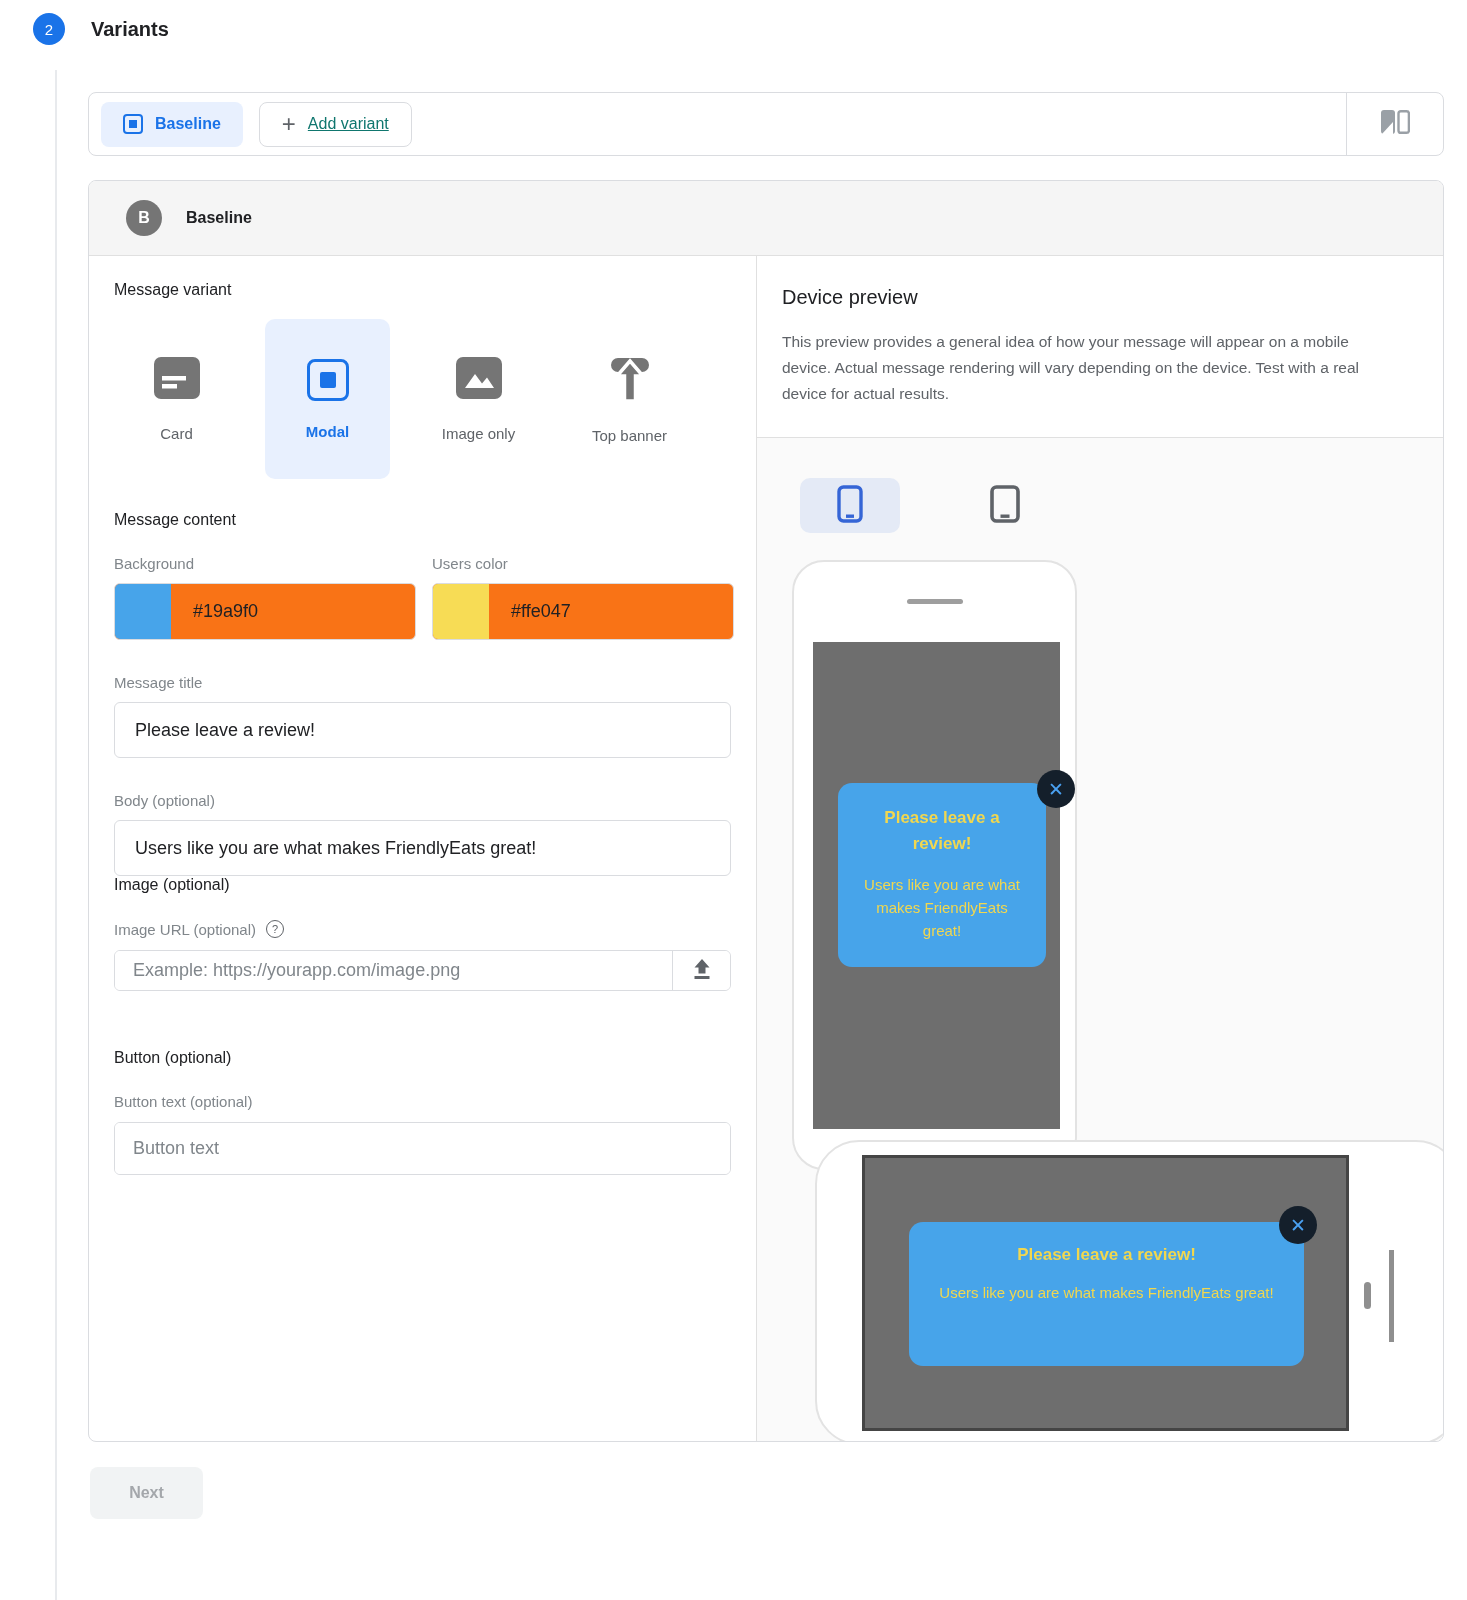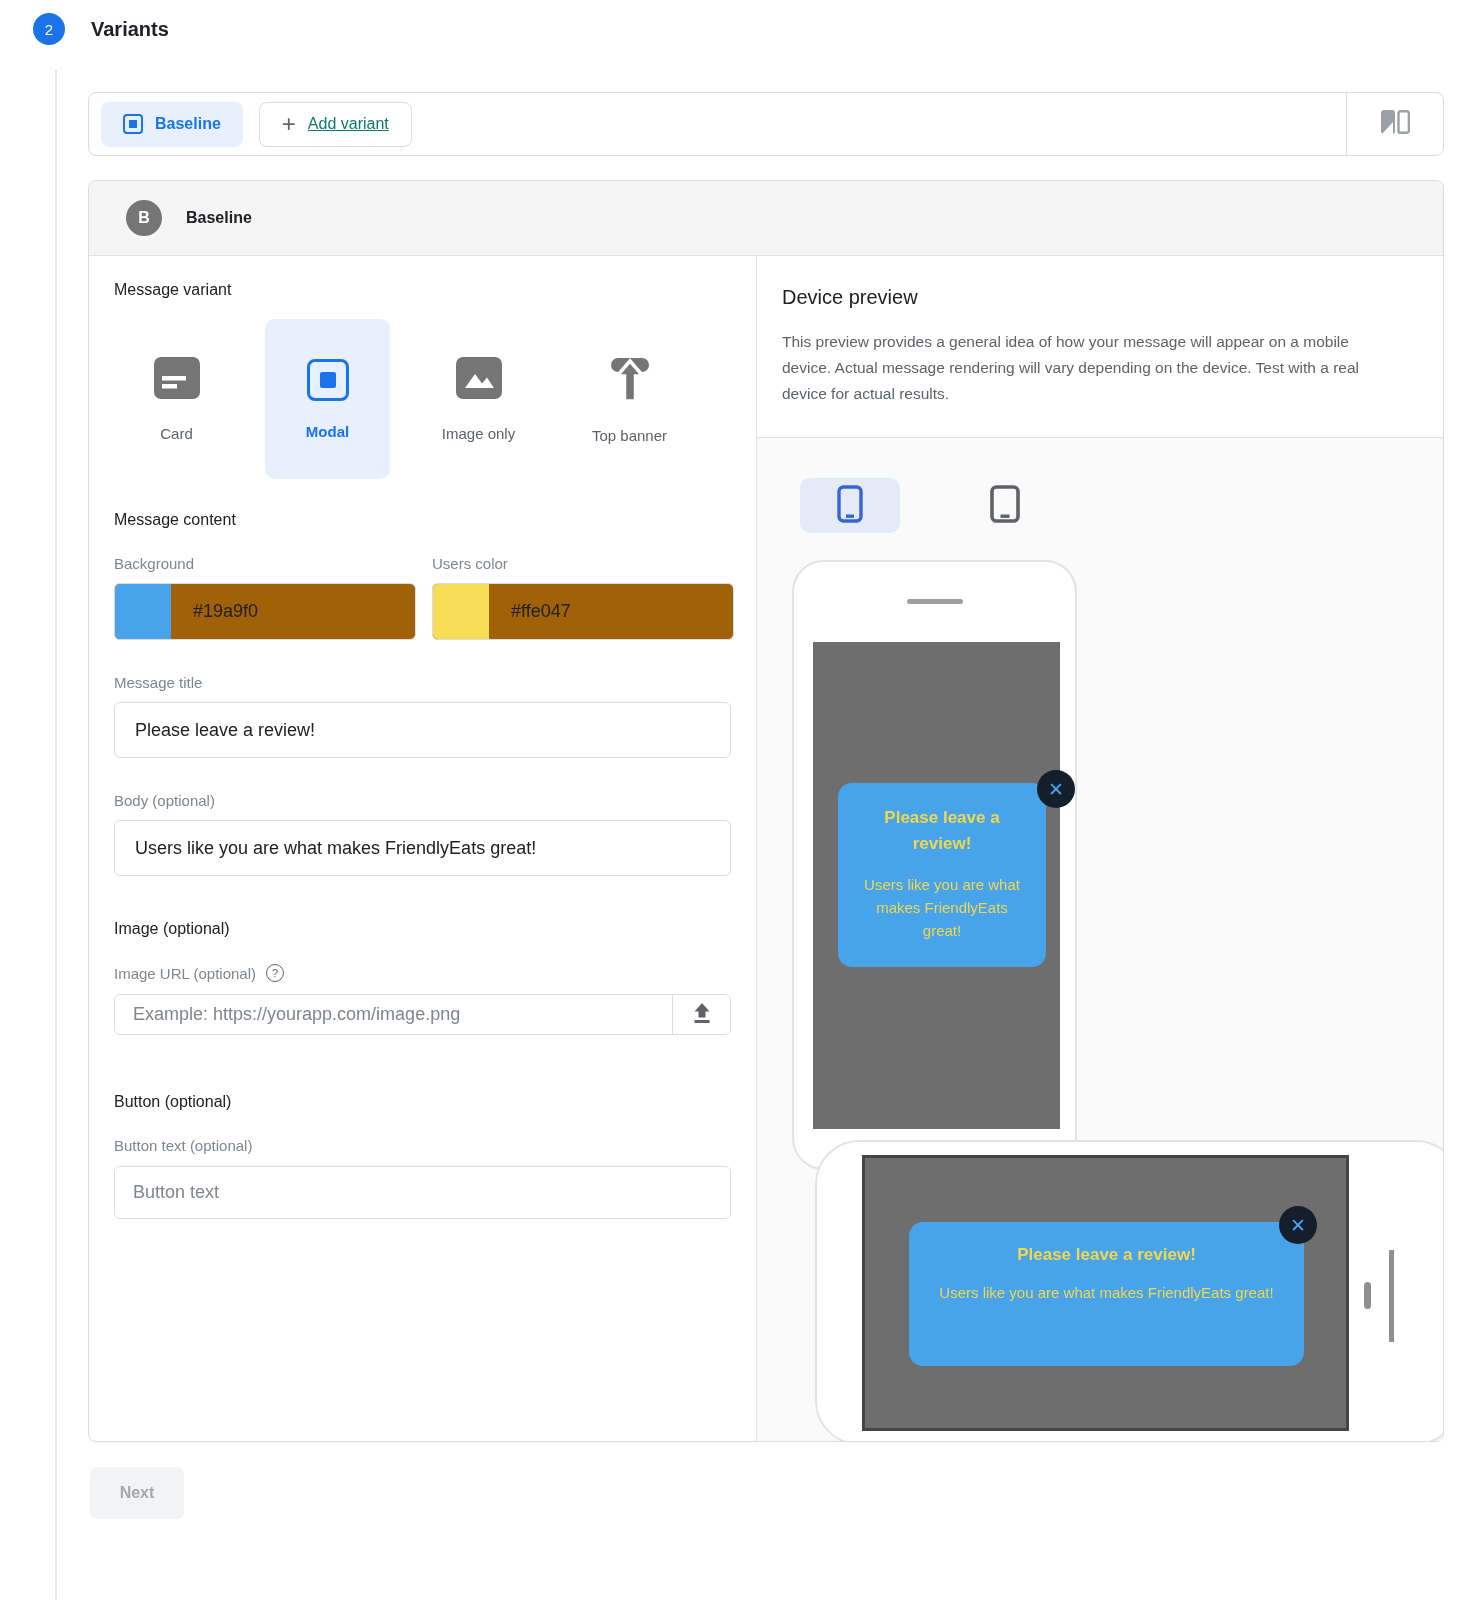--- a/index.html
+++ b/index.html
@@ -53,31 +53,31 @@
   .layout-tile.selected { background:#e8f0fe; }
   .layout-tile.selected .t-label { color:#1a73e8; font-weight:bold; }
   .modal-glyph { width:42px; height:42px; border:3px solid #1a73e8; border-radius:8px;
     display:flex; align-items:center; justify-content:center; }
   .modal-glyph i { display:block; width:16px; height:16px; background:#1a73e8; border-radius:2px; }
 
   .field-label { font-size:15px; color:#80868b; }
   .color-row { display:flex; gap:16px; margin-top:26px; }
   .color-field { width:302px; }
   .color-box { margin-top:11px; display:flex; height:57px; border:1px solid #dadce0;
-    border-radius:6px; overflow:hidden; background:#a16207; }
+    border-radius:6px; overflow:hidden; background:#f97316; }
   .swatch { width:56px; flex:none; }
   .color-box input { flex:1; border:none; outline:none; font-size:18px; color:#202124;
     padding:0 22px; font-family:inherit; min-width:0; background:transparent; }
 
   .text-field { margin-top:34px; }
   .text-field input { margin-top:11px; width:617px; height:56px; border:1px solid #dadce0;
     border-radius:6px; font-size:18px; color:#202124; padding:0 20px; font-family:inherit; background:#fff; }
   input::placeholder { color:#80868b; opacity:1; }
 
-  .sub-section { margin-top:44px; }
+  .sub-section { }
   .label-row { display:flex; align-items:center; gap:10px; margin-top:26px; }
   .help-circle { width:18px; height:18px; border:1.5px solid #5f6368; border-radius:50%;
     color:#5f6368; font-size:11px; display:flex; align-items:center; justify-content:center; cursor:pointer; }
   .url-box { margin-top:12px; width:617px; height:41px; border:1px solid #dadce0; border-radius:6px;
     display:flex; align-items:stretch; overflow:hidden; background:#fff; }
   .url-box input { flex:1; border:none; outline:none; font-size:18px; padding:0 18px;
     font-family:inherit; color:#202124; min-width:0; }
   .upload-btn { width:58px; flex:none; border-left:1px solid #dadce0; display:flex;
     align-items:center; justify-content:center; cursor:pointer; background:#fff; }
 
@@ -116,21 +116,21 @@
   .screen-l { position:absolute; left:45px; top:13px; width:487px; height:276px;
     background:#6e6e6e; border:3px solid #454545; }
   .modal-l { left:44px; top:64px; width:395px; height:144px; padding:20px 20px 0; }
   .modal-l .m-body { margin-top:13px; }
   .close-l { top:-16px; right:-13px; }
   .side-pill { position:absolute; left:547px; top:140px; width:7px; height:27px;
     border-radius:4px; background:#8f8f8f; }
   .side-line { position:absolute; left:572px; top:108px; width:5px; height:92px; background:#8f8f8f; }
 
   
-  .btn-next { position:absolute; left:90px; top:1467px; width:94px; height:52px;
+  .btn-next { position:absolute; left:90px; top:1467px; width:113px; height:52px;
     background:#f1f3f4; border:none; border-radius:8px; color:#a4a7ab; font-size:16px;
     font-weight:bold; font-family:inherit; cursor:default; }
 </style>
 </head>
 <body>
 
 <div class="page">
 
   <div class="step-header">
     <div class="step-circle">2</div>

